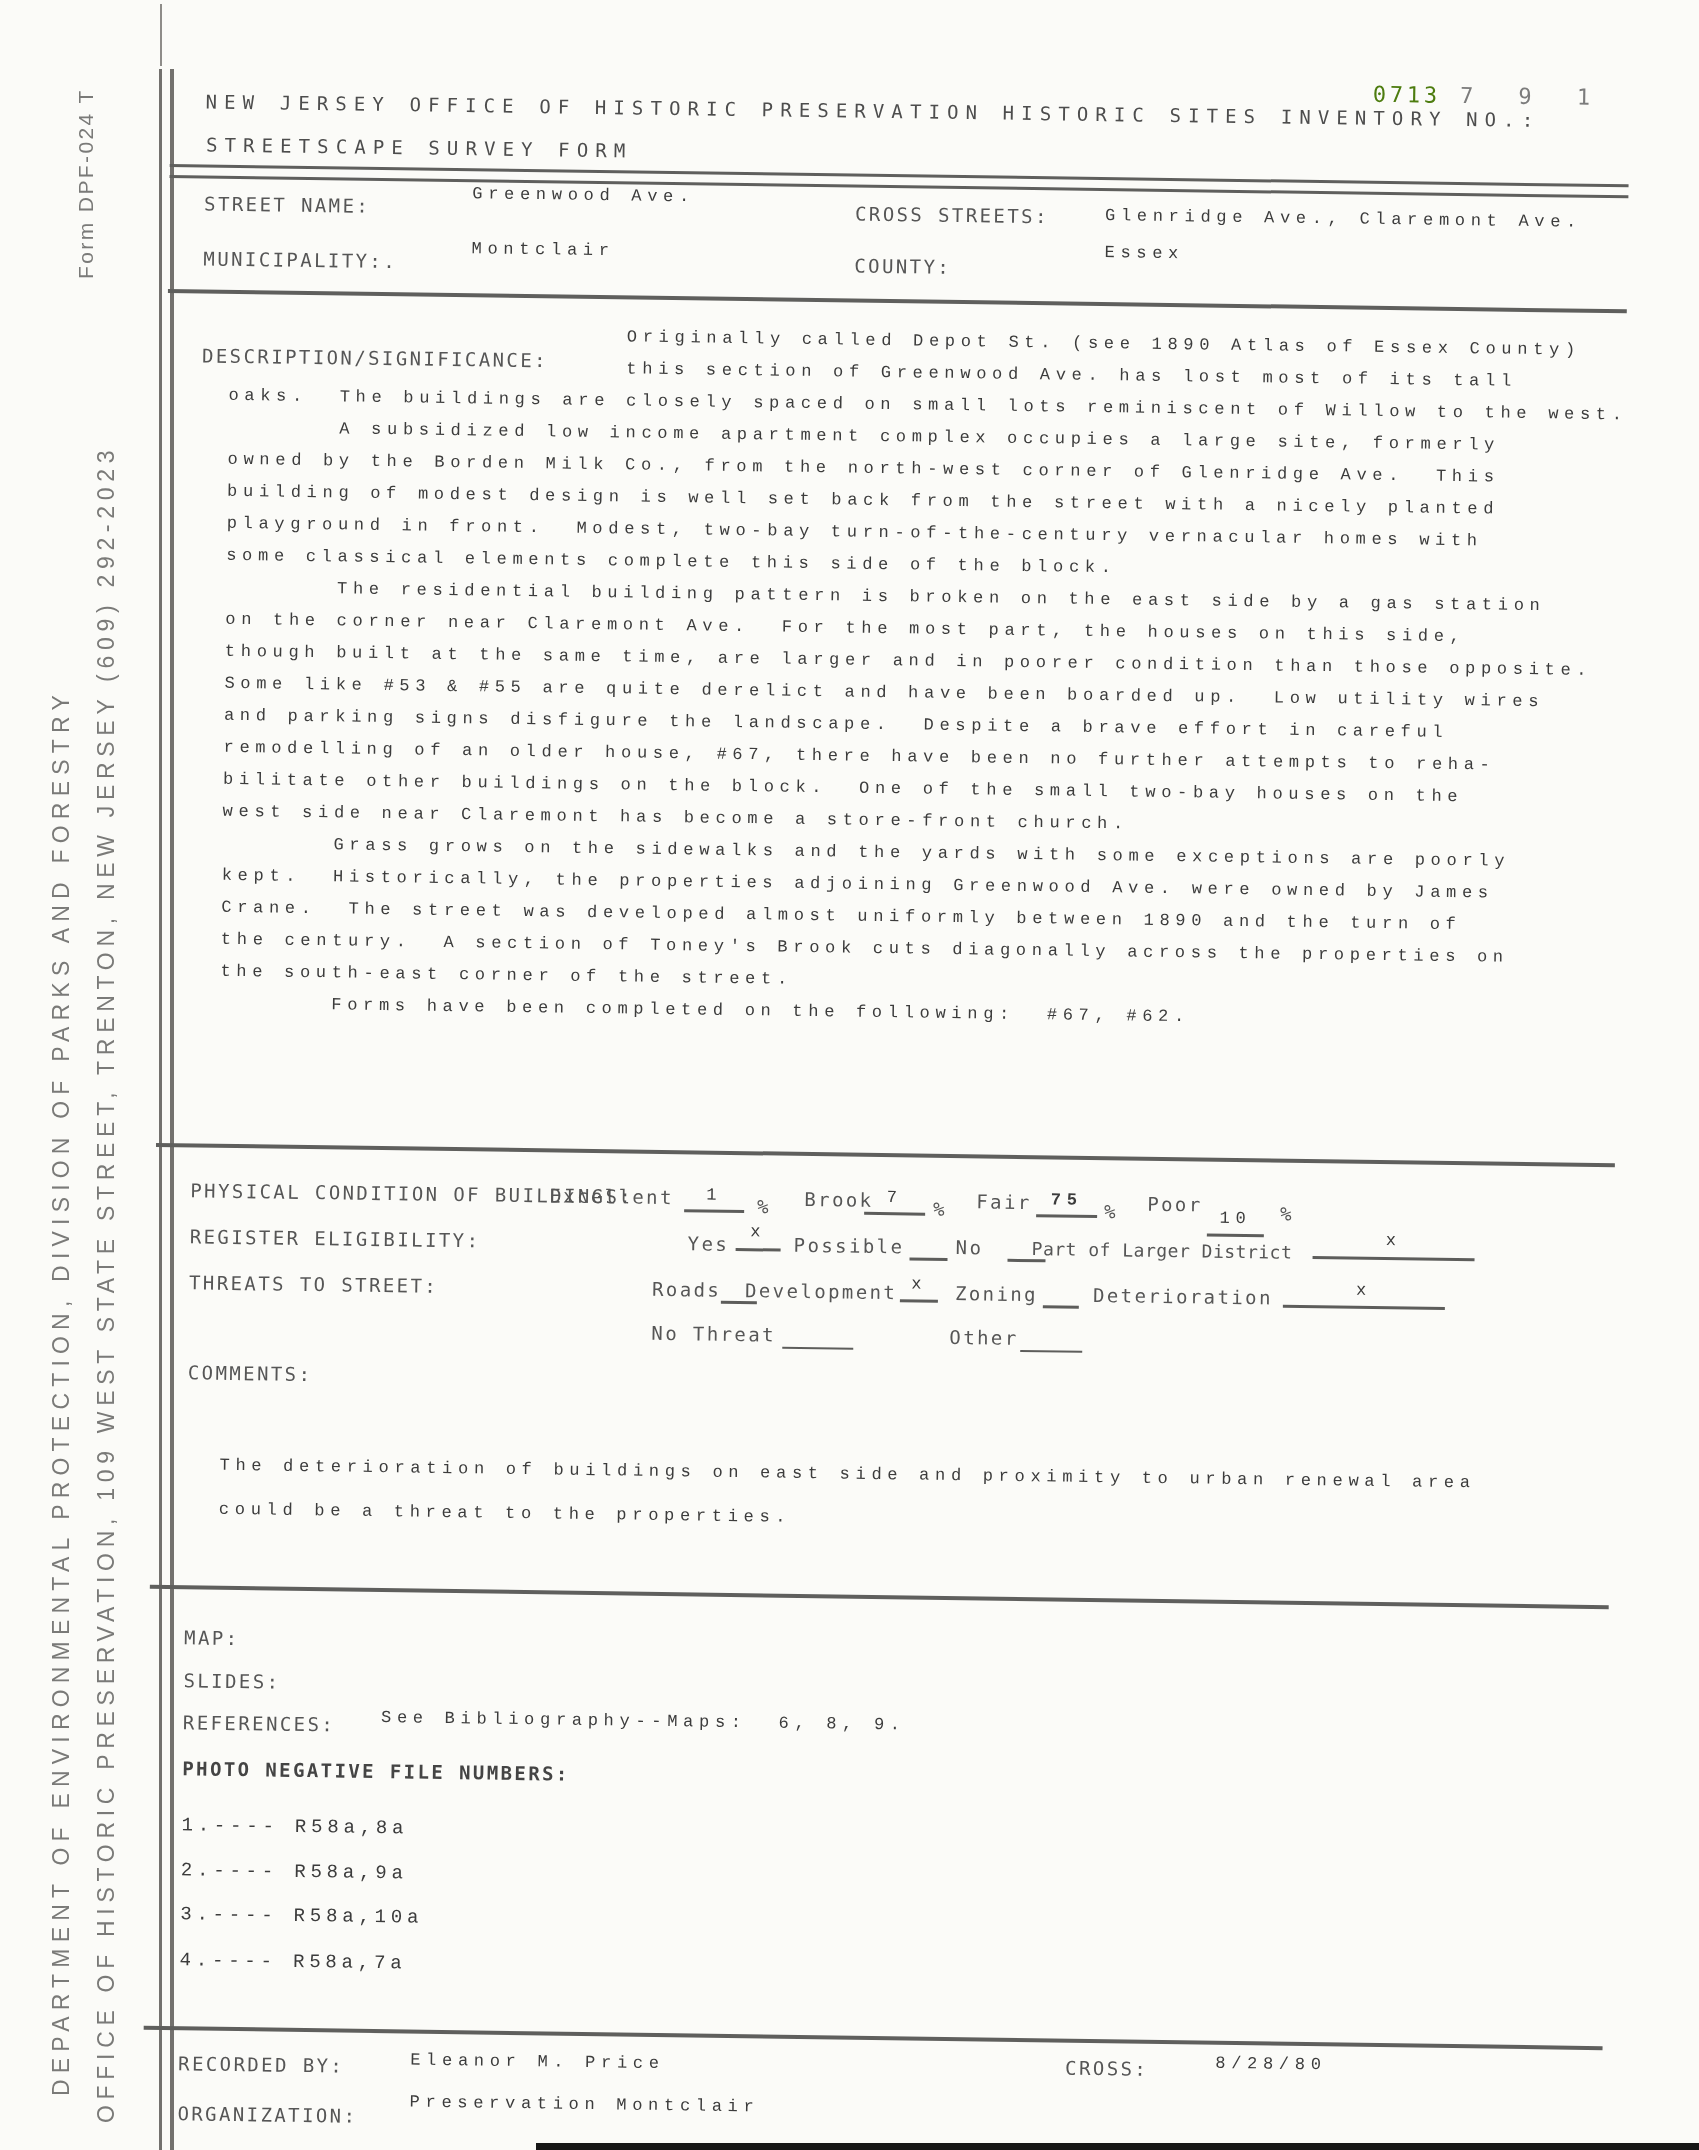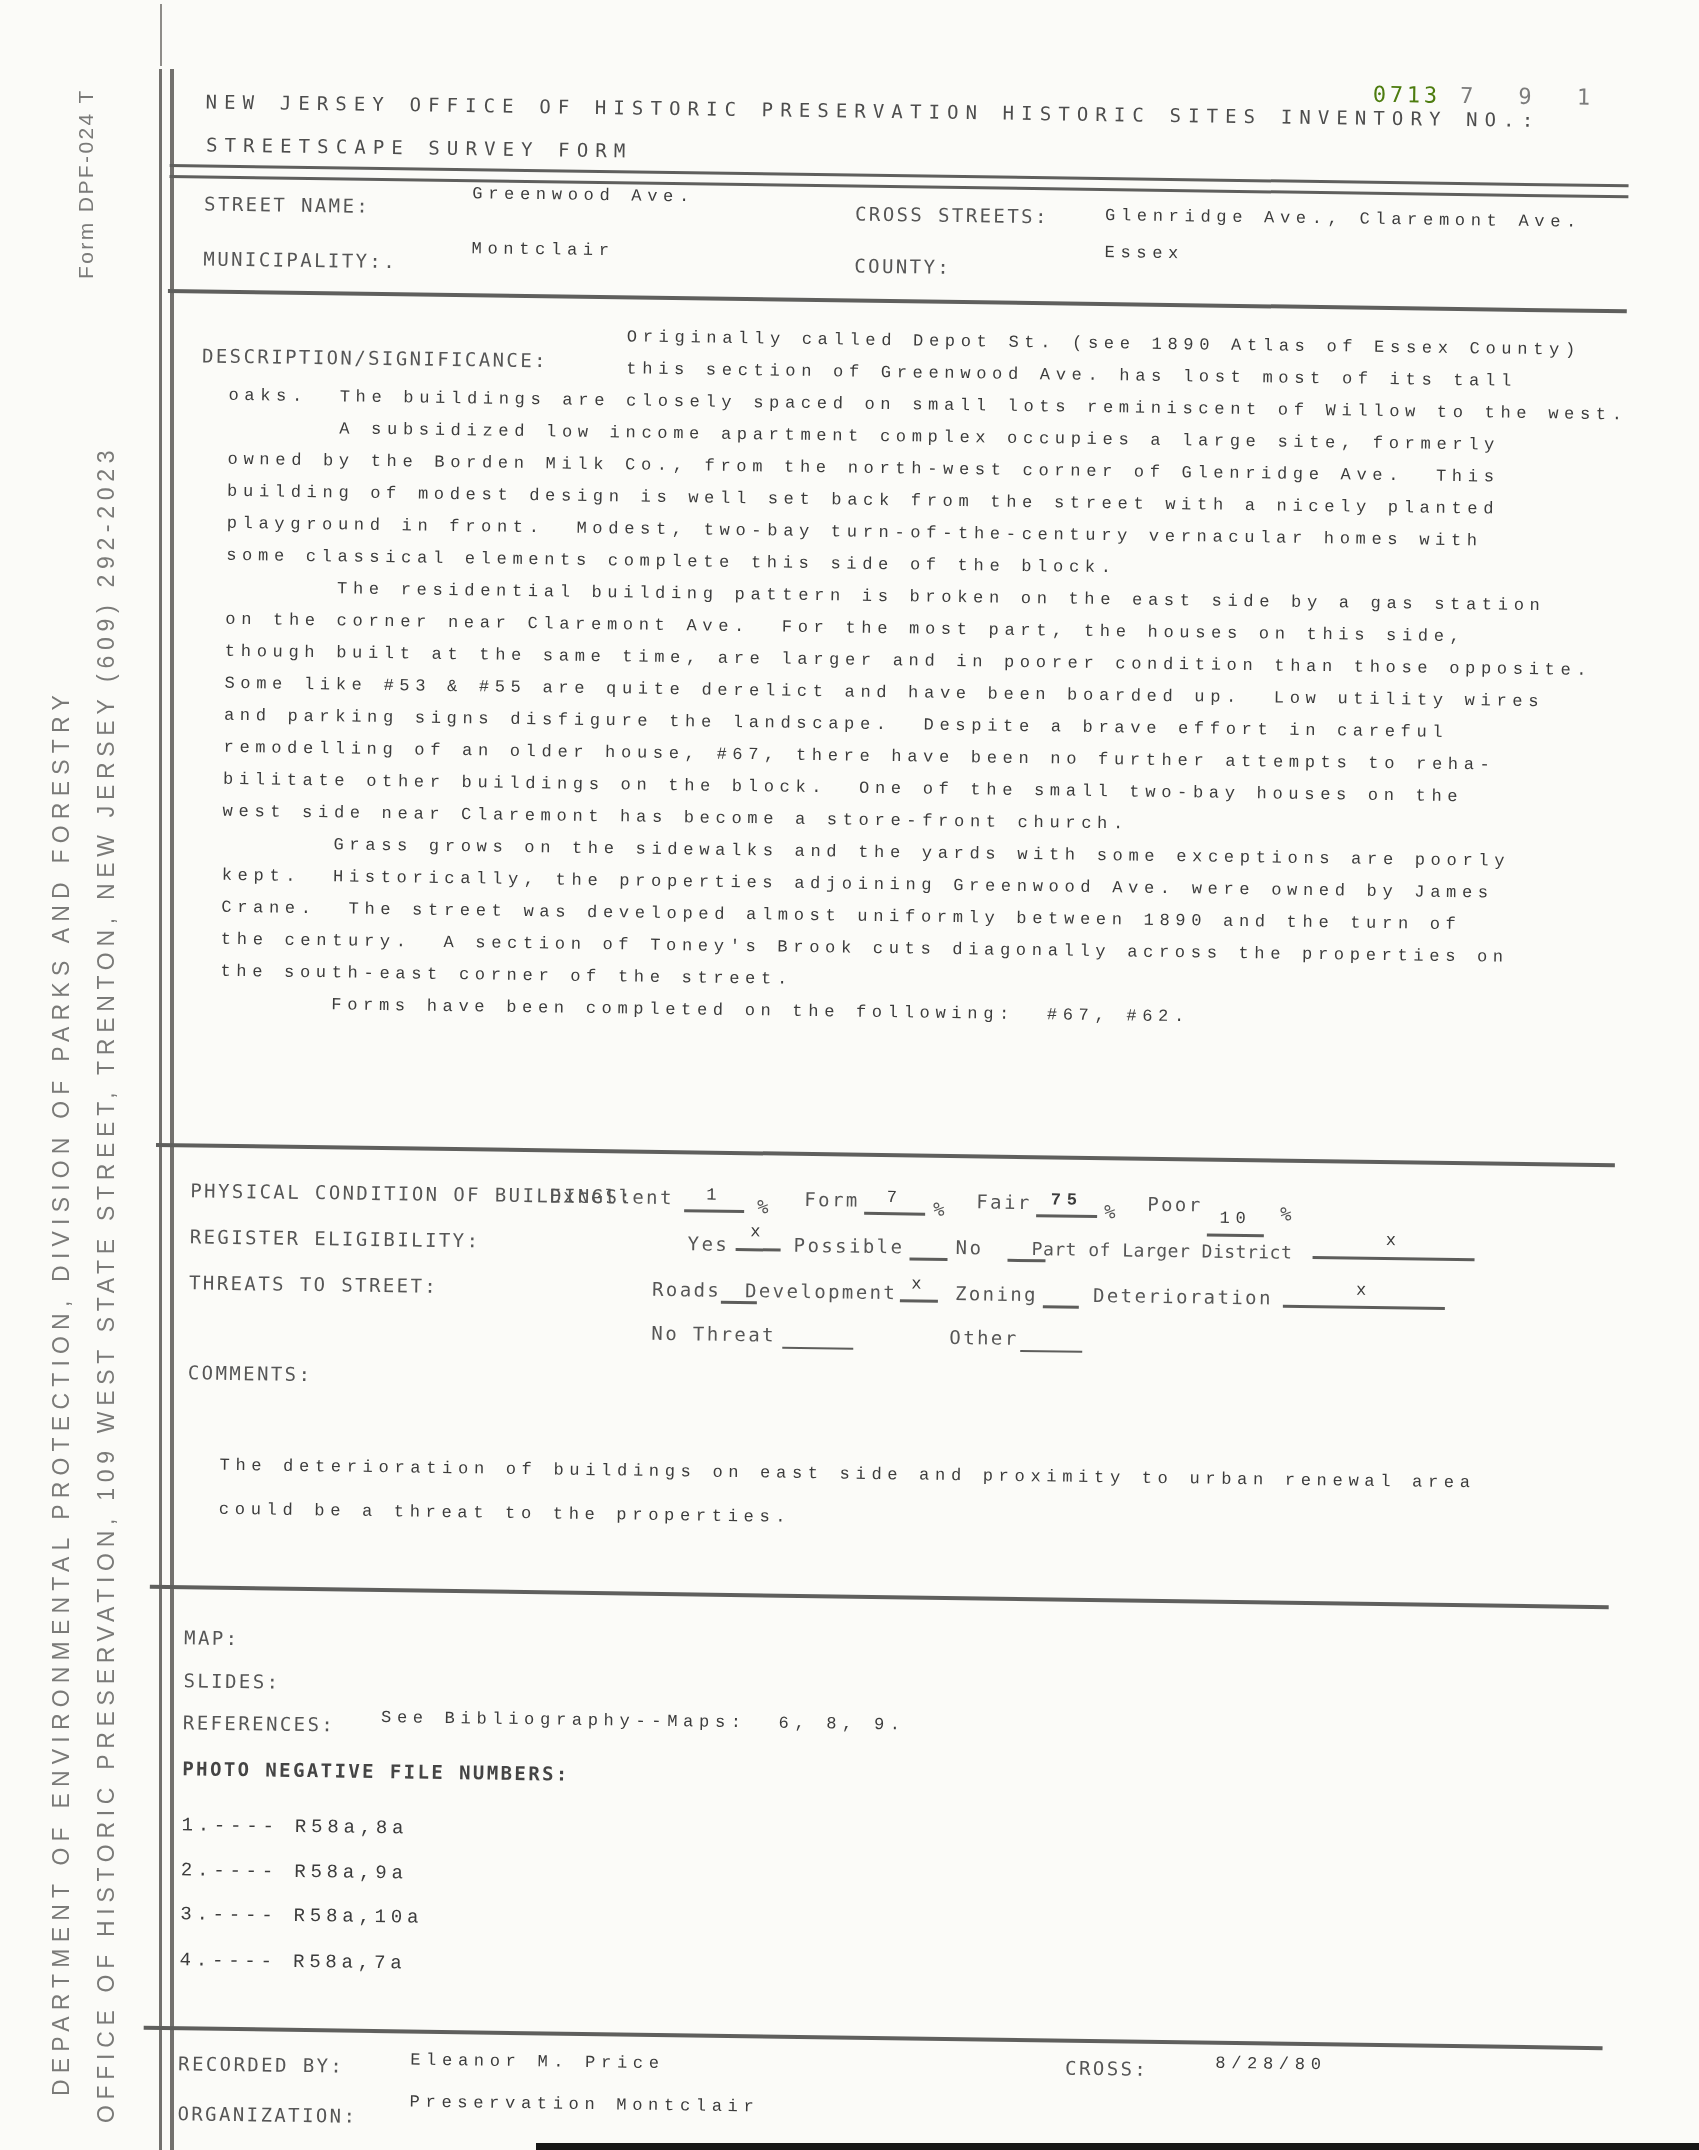--- a/index.html
+++ b/index.html
@@ -111,21 +111,21 @@
 
     <div class="hline" style="left:0;top:1143px;width:1459px;"></div>
 
     <div class="row" style="left:35px;top:1168px;">
       <div class="abs printed" style="left:0;top:10.5px;">PHYSICAL CONDITION OF BUILDINGS:</div>
       <div class="abs printed" style="left:359px;top:10.5px;">Excellent</div>
       <div class="slot" style="left:494px;top:4.8px;width:60px;height:29.5px;">
         <span class="typed" style="line-height:29.5px;">1</span>
       </div>
       <div class="abs printed" style="left:567px;top:19px;">%</div>
-      <div class="abs printed" style="left:614px;top:10.5px;">Form</div>
+      <div class="abs printed" style="left:614px;top:10.5px;">Brook</div>
       <div class="slot" style="left:674px;top:4.8px;width:61px;height:29.5px;">
         <span class="typed" style="line-height:29.5px;">7</span>
       </div>
       <div class="abs printed" style="left:743px;top:19px;">%</div>
       <div class="abs printed" style="left:786px;top:10.5px;">Fair</div>
       <div class="slot" style="left:846px;top:4.8px;width:61px;height:29.5px;">
         <span class="typed" style="line-height:29.5px;font-weight:bold;">75</span>
       </div>
       <div class="abs printed" style="left:914px;top:19px;">%</div>
       <div class="abs printed" style="left:957px;top:10.5px;">Poor</div>

